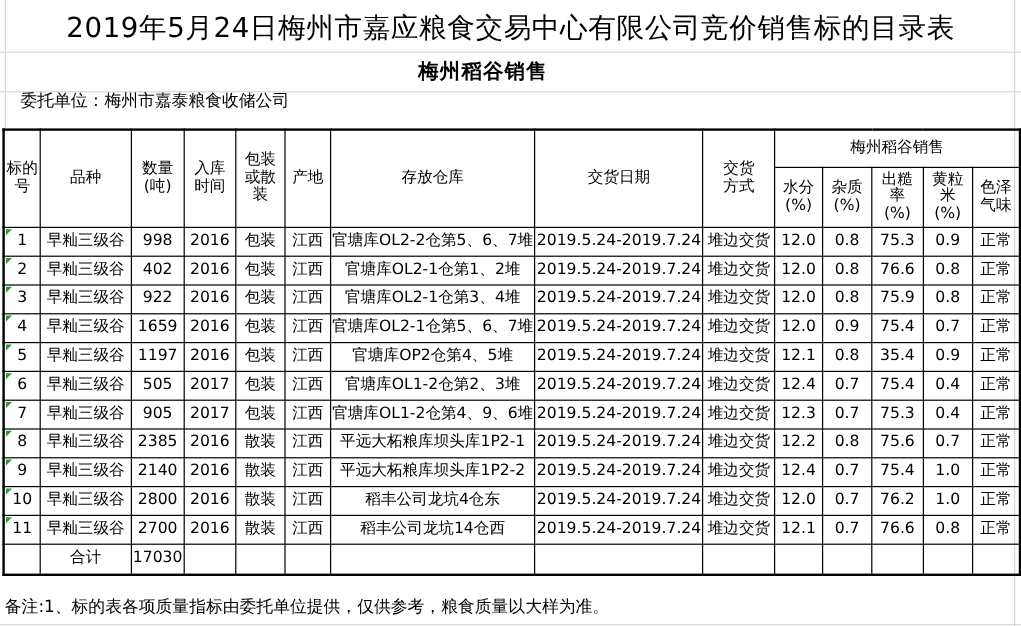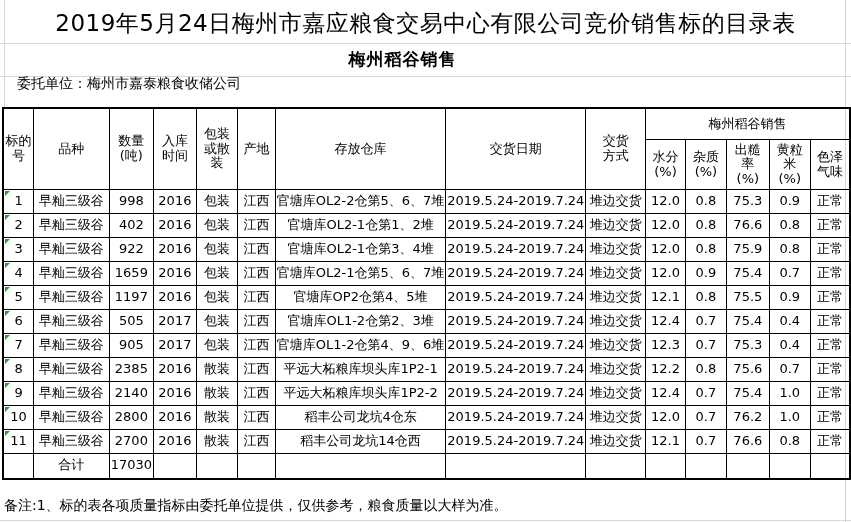--- a/index.html
+++ b/index.html
@@ -184,21 +184,21 @@
         <td>早籼三级谷</td>
         <td>1197</td>
         <td>2016</td>
         <td>包装</td>
         <td>江西</td>
         <td>官塘库OP2仓第4、5堆</td>
         <td>2019.5.24-2019.7.24</td>
         <td>堆边交货</td>
         <td>12.1</td>
         <td>0.8</td>
-        <td>75.5</td>
+        <td>35.4</td>
         <td>0.9</td>
         <td>正常</td>
       </tr>
       <tr>
         <td class="rel"><span class="tri" style="border-top-color: rgb(46, 155, 46);"></span>6</td>
         <td>早籼三级谷</td>
         <td>505</td>
         <td>2017</td>
         <td>包装</td>
         <td>江西</td>

